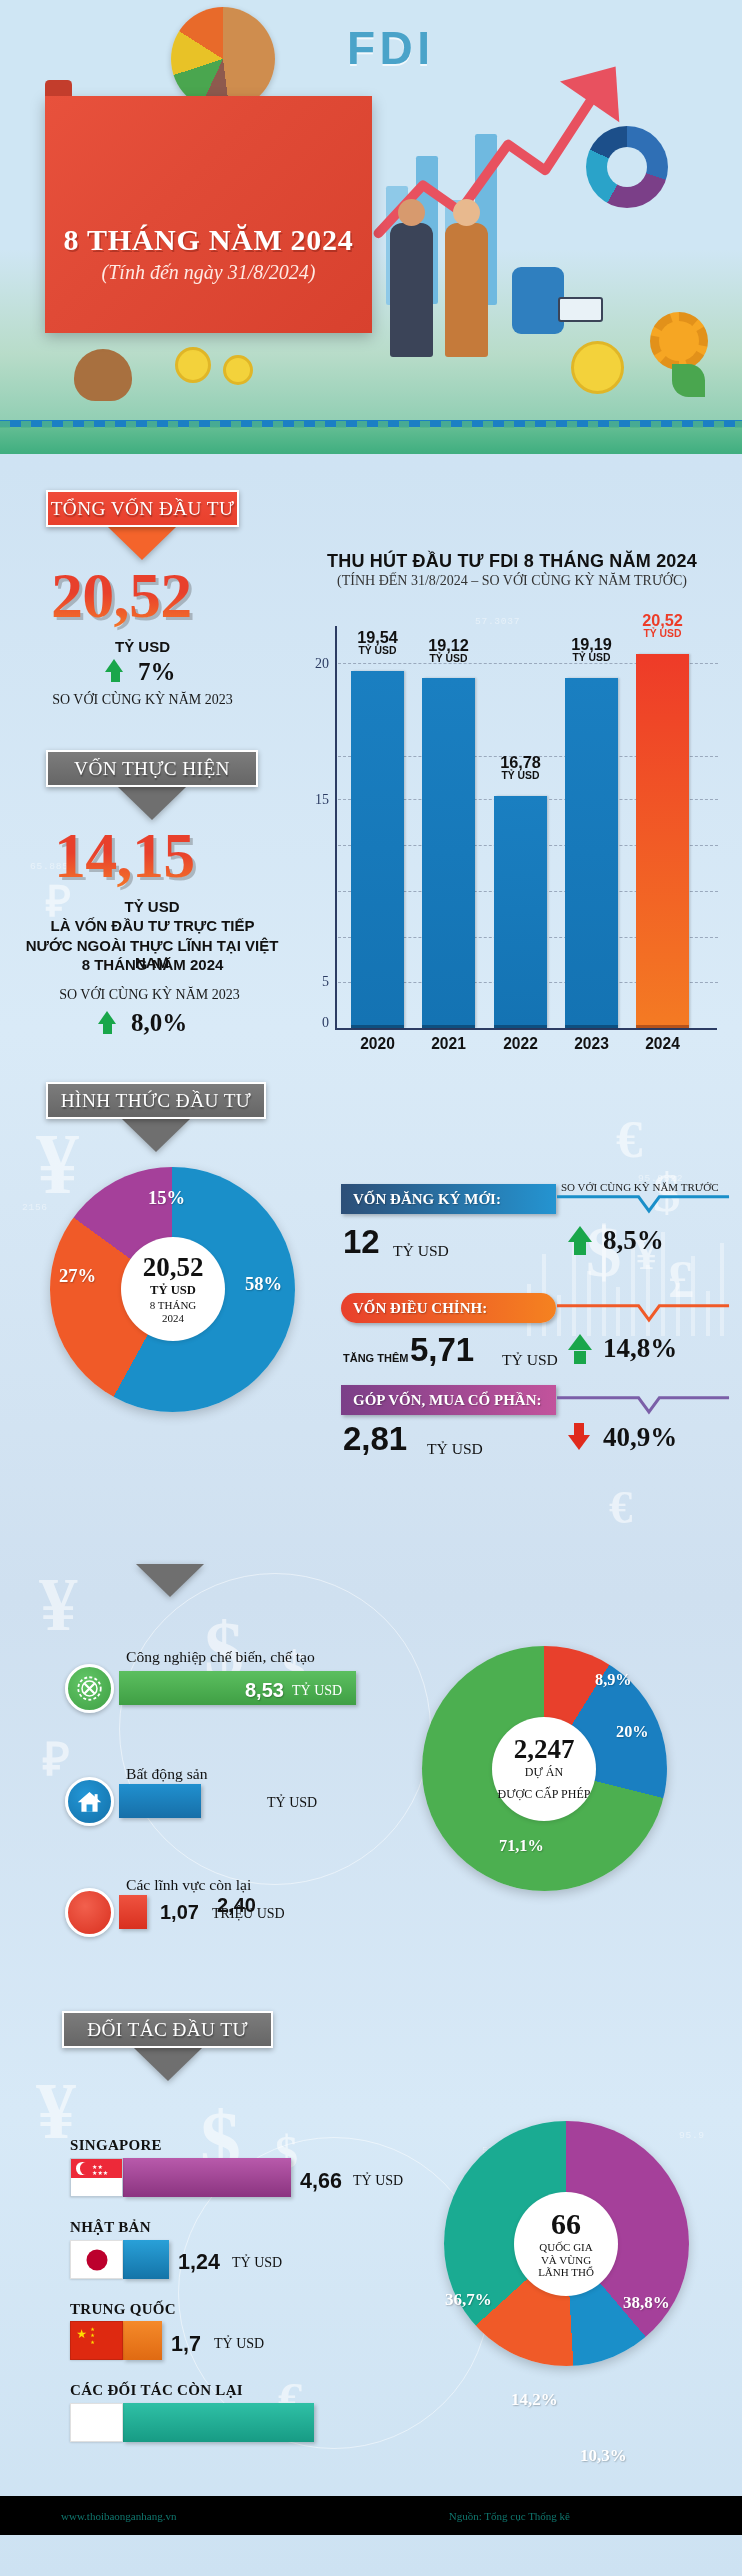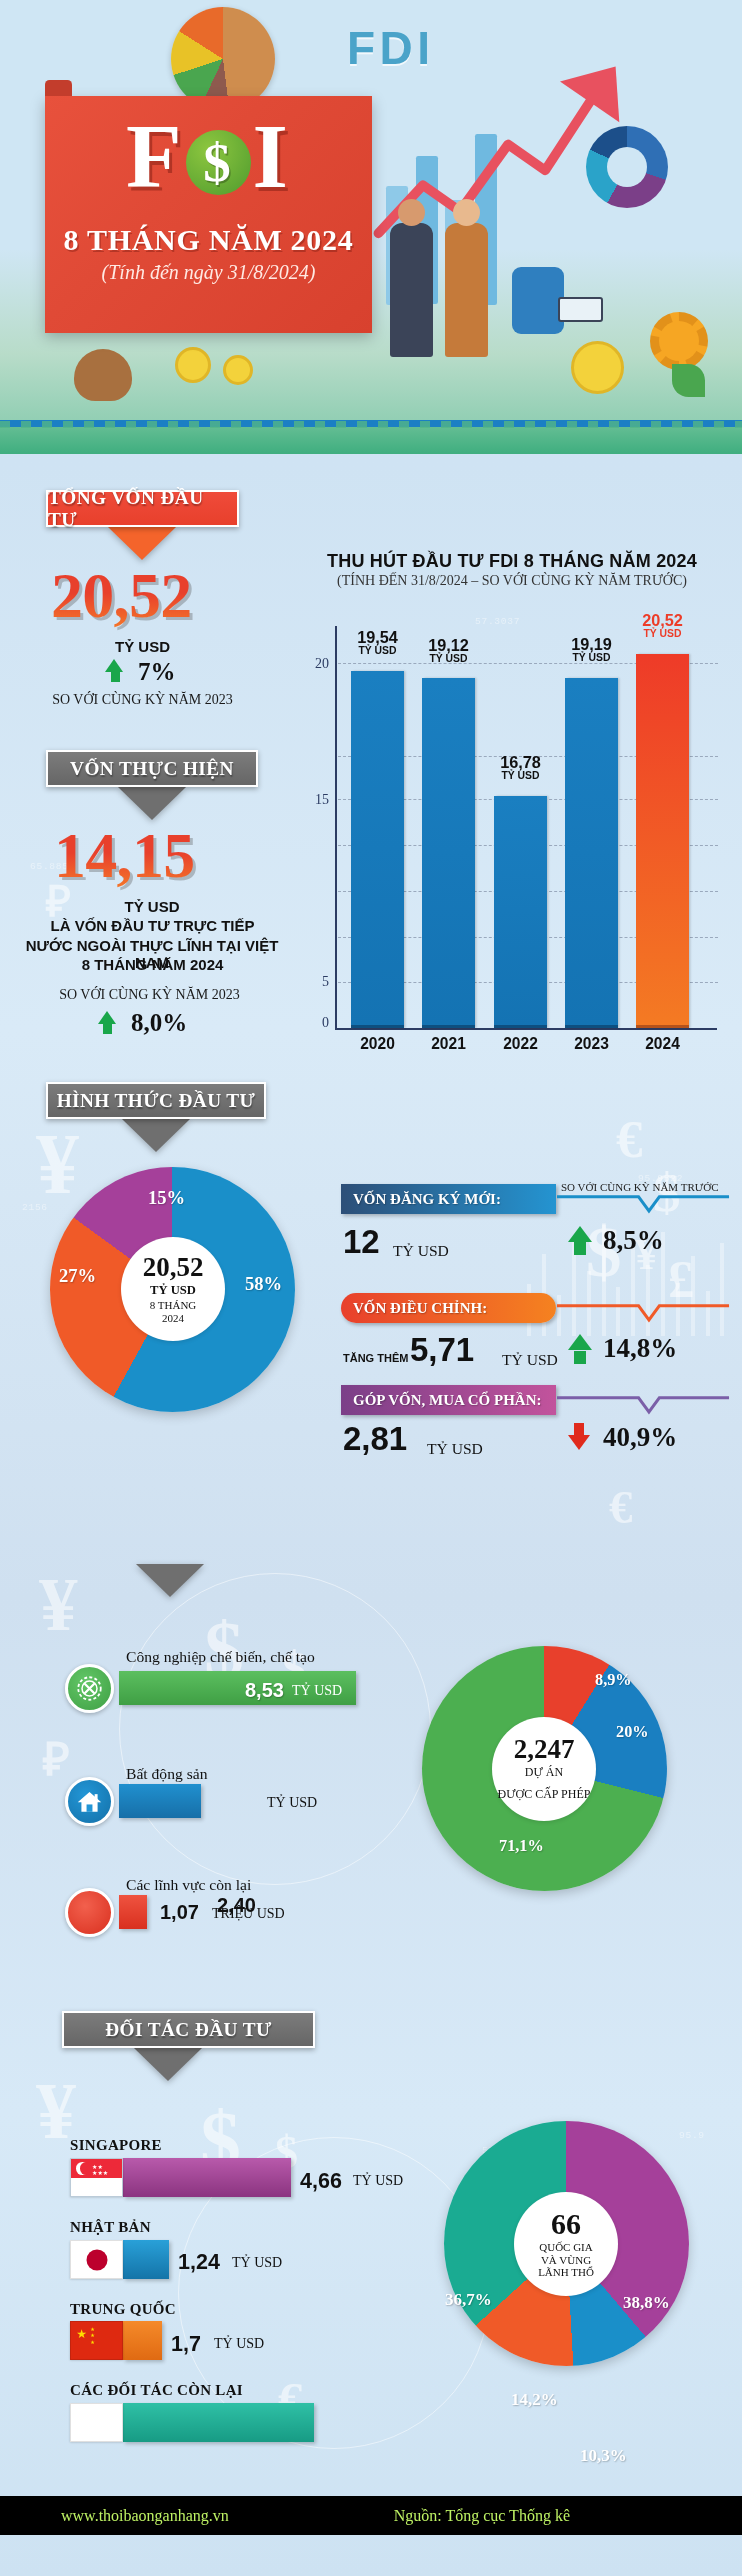--- a/index.html
+++ b/index.html
@@ -160,21 +160,21 @@
 
   
   .ribbon {
     position:absolute;
     height:37px;
     border:2.2px solid #fff;
     box-shadow:0 2.2px 5.2px rgba(0,0,0,.3);
     display:flex;align-items:center;justify-content:center;
     color:#fff;
     font-family:"Liberation Serif", serif;
-    font-weight:bold;
+    font-weight:normal;
     font-size:19.3px;
     letter-spacing:0.4px;
     text-shadow:0.7px 1.5px 1.5px rgba(0,0,0,.35);
     z-index:5;
   }
   .ribbon.red { background:linear-gradient(180deg,#ef4b3a,#e8402c); }
   .ribbon.grey{ background:linear-gradient(180deg,#7c7c7c,#666666); }
   .ribbon-arrow{
     position:absolute;
     width:0;height:0;
@@ -434,23 +434,23 @@
     font-size:14px;color:#111;
   }
 
   
   .footer{
     position:absolute;left:0;bottom:41px;width:742px;height:39px;
     background:#000;
     display:flex;align-items:center;
   }
   .footer span{
-    color:#bef264;
-    font-family:"Liberation Serif", serif;
-    font-size:16px;
+    color:#0f766e;
+    font-family:"Liberation Serif", serif;
+    font-size:11px;
   }
   .footer .left{ margin-left:61px; }
   .footer .right{ margin-left:auto; margin-right:172px; }
 </style>
 </head>
 <body>
 
 <div class="page">
 
   <div class="header">
@@ -488,21 +488,20 @@
       <div class="person" style="left:223px;top:355px;width:30px;height:30px;border-radius:50%;background:#f3d23b;border:3px solid #e0b627;"></div>
       <div class="person" style="left:571px;top:341px;width:53px;height:53px;border-radius:50%;background:#f3d23b;border:3.7px solid #e0b627;"></div>
 
       <div class="person" style="left:650px;top:312px;width:58px;height:58px;border-radius:50%;background:#f6a623;border:9px dashed #e2911a;"></div>
 
       <div class="person" style="left:672px;top:364px;width:33px;height:33px;border-radius:0 50% 0 50%;background:#4aa64f;"></div>
     </div>
 
     <div class="fdi-word">FDI</div>
     <div class="fdi-banner"></div>
-    <div class="fdi-title">F<span class="dollar-badge">$</span>I</div>
     <div class="fdi-sub">8 THÁNG NĂM 2024</div>
     <div class="fdi-sub2">(Tính đến ngày 31/8/2024)</div>
 
     <div class="hdr-blueband"></div>
     <div class="hdr-greenband"></div>
   </div>
 
   <div class="wm" style="left:36px;top:1121px;font-size:86px;">¥</div>
   <div class="wm" style="left:616px;top:1113px;font-size:53px;">€</div>
   <div class="wm" style="left:653px;top:1165px;font-size:55px;">$</div>
@@ -721,21 +720,21 @@
               box-shadow:0 3.7px 10.4px rgba(0,0,0,.2);"></div>
   <div class="donut-hole" style="left:492px;top:1717px;width:104px;height:104px;">
     <div class="n" style="font-size:27px;">2,247</div>
     <div class="t" style="font-size:12px;margin-top:3px;">DỰ ÁN</div>
     <div class="t" style="font-size:12px;margin-top:8px;">ĐƯỢC CẤP PHÉP</div>
   </div>
   <div class="slice-lbl" style="left:595px;top:1670px;font-size:16.3px;">8,9%</div>
   <div class="slice-lbl" style="left:616px;top:1722px;font-size:16.3px;">20%</div>
   <div class="slice-lbl" style="left:499px;top:1836px;font-size:16.3px;">71,1%</div>
 
-  <div class="ribbon grey" style="left:62px;top:2011px;width:253px;">
+  <div class="ribbon grey" style="left:62px;top:2011px;width:211px;">
     <span>ĐỐI TÁC ĐẦU TƯ</span>
   </div>
   <div class="ribbon-arrow grey" style="left:134px;top:2048px;"></div>
 
   <div class="partner-name" style="left:70px;top:2137px;">SINGAPORE</div>
   <div class="flag" style="left:70px;top:2158px;">
     <div style="width:100%;height:50%;background:#ed2939;position:relative;">
       <div style="position:absolute;left:5.2px;top:3px;width:12.6px;height:12.6px;border-radius:50%;background:#fff;"></div>
       <div style="position:absolute;left:9px;top:3px;width:12.6px;height:12.6px;border-radius:50%;background:#ed2939;"></div>
       <div style="position:absolute;left:21px;top:4.5px;color:#fff;font-size:6px;line-height:6px;">★★<br>★★★</div>

